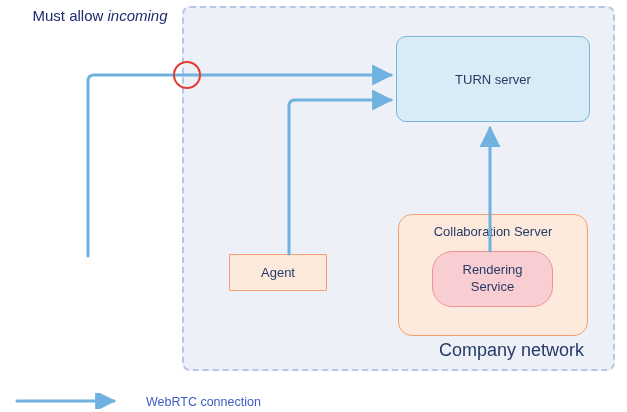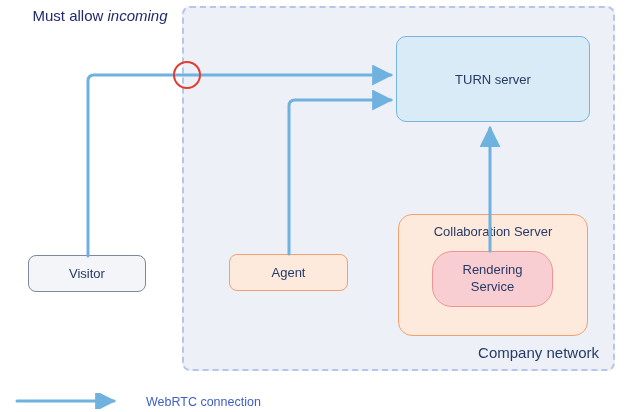--- a/index.html
+++ b/index.html
@@ -8,22 +8,22 @@
     font-family:"Liberation Sans", sans-serif;
     background:#ffffff; overflow:hidden;
   }
   .network {
     position:absolute; left:182px; top:6px; width:433px; height:365px;
     border:2px dashed var(--network-border);
     background:var(--network-fill);
     border-radius:8px; box-sizing:border-box;
   }
   .network-label {
-    position:absolute; right:14px; bottom:8px;
-    font-size:15px; color:var(--text-dark);
+    position:absolute; right:29px; bottom:8px;
+    font-size:18px; color:var(--text-dark);
   }
   .node {
     position:absolute; display:flex; align-items:center; justify-content:center;
     box-sizing:border-box; font-size:13px; color:var(--text-dark); text-align:center;
   }
   .turn {
     left:396px; top:36px; width:194px; height:86px;
     background:var(--turn-fill); border:1.5px solid var(--turn-border); border-radius:10px;
   }
   .collab {
@@ -35,22 +35,22 @@
     font-size:13px; color:var(--text-dark);
   }
   .rendering {
     position:absolute; left:33px; top:36px; width:121px; height:56px;
     background:var(--rendering-fill); border:1.5px solid var(--rendering-border); border-radius:20px;
     display:flex; align-items:center; justify-content:center; box-sizing:border-box;
     font-size:13px; color:var(--text-dark);
   }
   .rendering-text { width:80px; line-height:1.3; }
   .agent {
-    left:229px; top:254px; width:119px; height:37px;
-    background:var(--orange-fill); border:1.5px solid var(--orange-border); border-radius:8px;
+    left:229px; top:254px; width:98px; height:37px;
+    background:var(--orange-fill); border:1.5px solid var(--orange-border); border-radius:1px;
   }
   .visitor {
     left:28px; top:255px; width:118px; height:37px;
     background:var(--visitor-fill); border:1.5px solid var(--visitor-border); border-radius:8px;
   }
   .overlay { position:absolute; left:0; top:0; pointer-events:none; }
   .arrow { fill:none; stroke:var(--arrow); stroke-width:3; stroke-linecap:round; }
   .arrowhead-fill { fill:var(--arrow); }
   .highlight-circle { fill:none; stroke:var(--highlight-circle); stroke-width:2; }
   .annotation {
@@ -80,23 +80,20 @@
     <div class="collab-label">Collaboration Server</div>
     <div class="rendering">
       <span class="rendering-text">Rendering Service</span>
     </div>
   </div>
 
   <div class="node agent">
     <span>Agent</span>
   </div>
 
-  <div class="node visitor">
-    <span>Visitor</span>
-  </div>
 
   <div class="annotation">
     <span>Must allow </span><i>incoming</i><br>
   </div>
 
   <svg class="overlay" width="627" height="412" viewBox="0 0 627 412">
     <defs>
       <marker id="ah" viewBox="0 0 10 10" refX="9" refY="5" markerWidth="7" markerHeight="7" orient="auto-start-reverse">
         <path class="arrowhead-fill" d="M0,0 L10,5 L0,10 z"></path>
       </marker>

